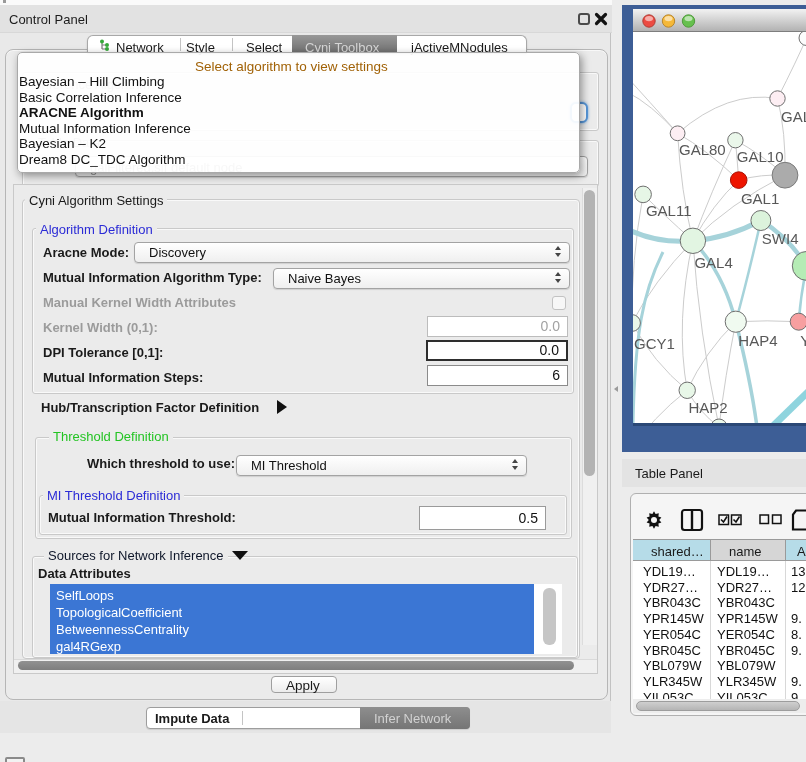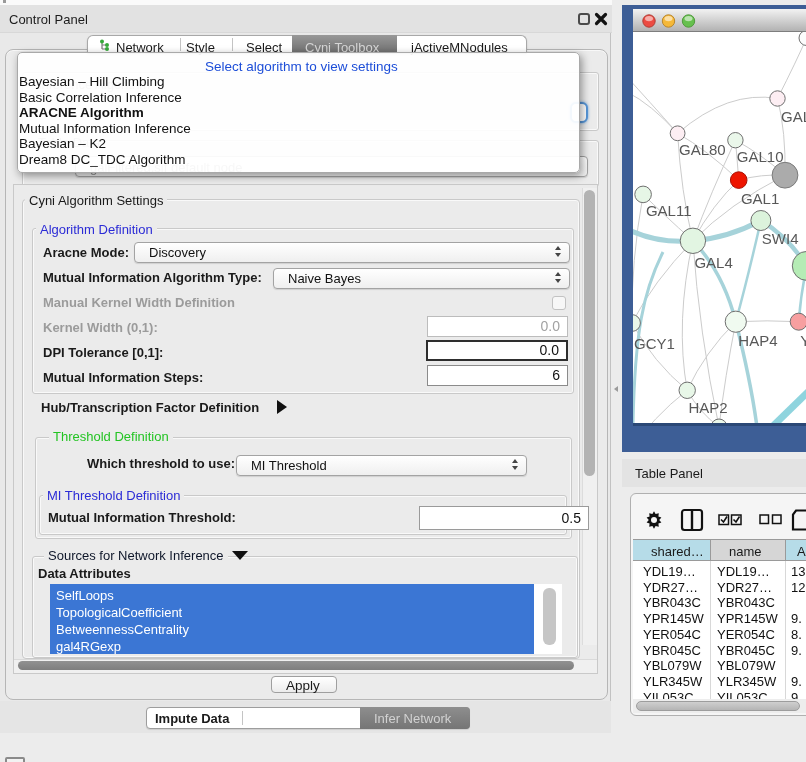--- a/index.html
+++ b/index.html
@@ -89,21 +89,21 @@
       </div>
 </div>
 <div class="blbl" style="left:43px;top:270px;">Mutual Information Algorithm Type:</div>
 <div class="combo" style="left:273px;top:268px;width:297px;height:21px;padding-left:43px;">
   <div class="ctext">Naive Bayes</div>
       <div class="updn">
         <div class="u"></div>
         <div class="d"></div>
       </div>
 </div>
-<div class="blbl" style="left:43px;top:295px;color:#9b9b9b;">Manual Kernel Width Definition</div>
+<div class="blbl" style="left:43px;top:295px;color:#9b9b9b;">Manual Kernel Width Attributes</div>
 <div class="abs" style="left:552px;top:296px;width:14px;height:14px;border:1px solid #c2c2c2;border-radius:3px;background:#f7f7f7;"></div>
 <div class="blbl" style="left:43px;top:320px;color:#9b9b9b;">Kernel Width (0,1):</div>
 <div class="tfield" style="left:427px;top:316px;width:141px;height:21px;border:1px solid #bcbcbc;color:#a2a2a2;line-height:19px;">0.0</div>
 <div class="blbl" style="left:43px;top:345px;">DPI Tolerance [0,1]:</div>
 <div class="tfield" style="left:426px;top:340px;width:142px;height:21px;border:2px solid #2e2e2e;line-height:17px;">0.0</div>
 <div class="blbl" style="left:43px;top:370px;">Mutual Information Steps:</div>
 <div class="tfield" style="left:427px;top:365px;width:141px;height:21px;border:1px solid #8b8b8b;line-height:19px;">6</div>
 
 <div class="blbl" style="left:41px;top:400px;">Hub/Transcription Factor Definition</div>
 <div class="abs" style="left:277px;top:400px;width:0;height:0;border-top:7px solid transparent;border-bottom:7px solid transparent;border-left:10px solid #111;"></div>
@@ -114,21 +114,21 @@
 <div class="combo" style="left:236px;top:455px;width:291px;height:21px;">
   <div class="ctext">MI Threshold</div>
       <div class="updn">
         <div class="u"></div>
         <div class="d"></div>
       </div>
 </div>
 <div class="grp" style="left:39px;top:495px;width:528px;height:40px;"></div>
 <div class="gtitle" style="left:43px;top:488px;color:#2b2bd6;">MI Threshold Definition</div>
 <div class="blbl" style="left:48px;top:510px;">Mutual Information Threshold:</div>
-<div class="tfield" style="left:419px;top:506px;width:170px;height:24px;border:1px solid #9a9a9a;line-height:22px;">0.5</div>
+<div class="tfield" style="left:419px;top:506px;width:127px;height:24px;border:1px solid #9a9a9a;line-height:22px;">0.5</div>
 
 <div class="grp" style="left:32px;top:556px;width:546px;height:102px;"></div>
 <div class="gtitle" style="left:44px;top:548px;color:#0f172a;">Sources for Network Inference</div>
 <div class="abs" style="left:232px;top:551px;width:0;height:0;border-left:8.5px solid transparent;border-right:8.5px solid transparent;border-top:9px solid #111;"></div>
 <div class="blbl" style="left:38px;top:566px;">Data Attributes</div>
 <div class="abs" style="left:50px;top:584px;width:512px;height:70px;background:#fff;"></div>
 <div class="abs" style="left:50px;top:584px;width:484px;height:70px;background:#3b76d4;"></div>
 <div class="abs" style="left:56px;top:587px;font-size:13px;color:#fff;line-height:17px;white-space:nowrap;">SelfLoops<br>TopologicalCoefficient<br>BetweennessCentrality<br>gal4RGexp</div>
 <div class="abs" style="left:543px;top:588px;width:13px;height:57px;background:#c6c6c6;border-radius:6px;"></div>
 
@@ -145,21 +145,21 @@
 <div class="abs" style="left:360px;top:707px;width:110px;height:22px;background:linear-gradient(#8e8e8e,#757575);border-radius:0 4px 4px 0;"></div>
 <div class="blbl" style="left:155px;top:711px;">Impute Data</div>
 <div class="blbl" style="left:253px;top:711px;margin-top:48px;">Discretize Data</div>
 <div class="lbl" style="left:374px;top:711px;color:#d2d2d2;">Infer Network</div>
 
 <div class="abs" style="left:5px;top:757px;width:20px;height:12px;border:2px solid #8a8a8a;border-radius:2px;background:#f2f2f2;"></div>
 
 <div class="abs" style="left:614px;top:386px;width:0;height:0;border-top:3px solid transparent;border-bottom:3px solid transparent;border-right:4px solid #9a9a9a;"></div>
 
 <div class="abs" style="left:17px;top:52px;width:563px;height:121px;background:rgba(255,255,255,0.93);border:1px solid #a9a9a9;border-radius:5px;box-shadow:2px 3px 9px rgba(0,0,0,0.4);"></div>
-<div class="abs" style="left:195px;top:59px;font-size:13.5px;color:#1d4ed8;margin-left:10px;">Select algorithm to view settings</div>
+<div class="abs" style="left:195px;top:59px;font-size:13.5px;color:#a16207;">Select algorithm to view settings</div>
 <div class="abs" style="left:19px;top:74px;font-size:13.5px;color:#111;line-height:15.6px;white-space:nowrap;">Bayesian – Hill Climbing<br>Basic Correlation Inference<br><b>ARACNE Algorithm</b><br>Mutual Information Inference<br>Bayesian – K2<br>Dream8 DC_TDC Algorithm</div>
 
 <div class="abs" style="left:622px;top:5px;width:190px;height:447px;background:#3d5e96;"></div>
 <div class="abs" style="left:633px;top:9px;width:179px;height:23px;background:linear-gradient(#f2f2f2,#b2b2b2);border-bottom:1px solid #7e7e7e;"></div>
 <svg class="abs" style="left:640px;top:13px;" width="60" height="16">
   <circle cx="9" cy="8" r="6.2" fill="#ec4b42" stroke="#b03c34" stroke-width="1"></circle>
   <circle cx="28.5" cy="8" r="6.2" fill="#f5b838" stroke="#b8862c" stroke-width="1"></circle>
   <circle cx="48.5" cy="8" r="6.2" fill="#66c04e" stroke="#519a3e" stroke-width="1"></circle>
   <ellipse cx="9" cy="5.6" rx="4" ry="2.6" fill="rgba(255,255,255,.55)"></ellipse>
   <ellipse cx="28.5" cy="5.6" rx="4" ry="2.6" fill="rgba(255,255,255,.55)"></ellipse>

